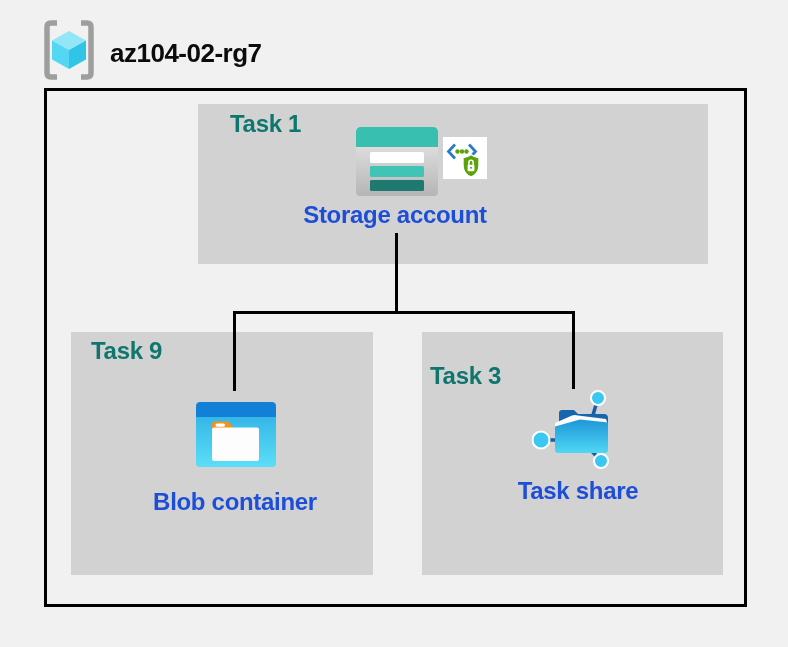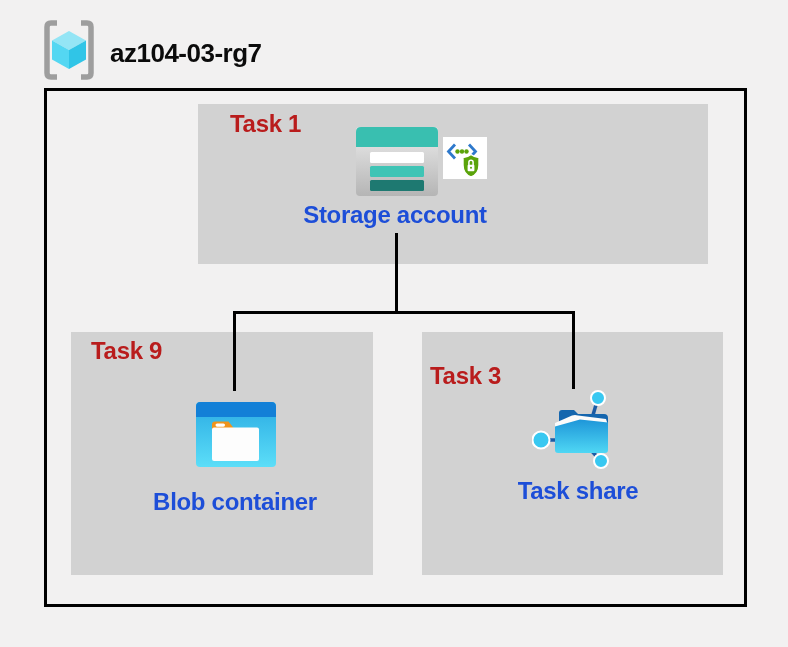--- a/index.html
+++ b/index.html
@@ -16,21 +16,21 @@
   }
   .outer-box {
     position:absolute; left:44px; top:88px; width:703px; height:519px;
     border:3px solid #000; background:transparent;
   }
   .task-box { position:absolute; background:#d2d2d2; }
   .task1 { left:198px; top:104px; width:510px; height:160px; }
   .task5 { left:71px;  top:332px; width:302px; height:243px; }
   .task3 { left:422px; top:332px; width:301px; height:243px; }
   .task-label {
-    position:absolute; font-size:24px; font-weight:bold; color:#b91c1c;
+    position:absolute; font-size:24px; font-weight:bold; color:#0f766e;
     white-space:nowrap; letter-spacing:-0.3px;
   }
   .task1 .task-label { left:32px; top:6px; }
   .task5 .task-label { left:20px; top:5px; }
   .task3 .task-label { left:8px;  top:10px;margin-top:20px; }
   .node-label {
     position:absolute; font-size:24px; font-weight:bold; color:#1d4ed8;
     text-align:center; letter-spacing:-0.3px; white-space:nowrap;
   }
   .storage-label   { left:250px; top:201px; width:290px; }
@@ -52,21 +52,21 @@
 
 <div class="canvas">
 
   <svg class="rg-icon" viewBox="0 0 58 64">
     <path d="M17,5 H11 Q7,5 7,9 V55 Q7,59 11,59 H17" fill="none" stroke="#9e9e9e" stroke-width="5.5"></path>
     <path d="M41,5 H47 Q51,5 51,9 V55 Q51,59 47,59 H41" fill="none" stroke="#9e9e9e" stroke-width="5.5"></path>
     <polygon points="29,13 46,22.5 29,32 12,22.5" fill="#94e5f5"></polygon>
     <polygon points="12,22.5 29,32 29,51 12,41.5" fill="#54d7f2"></polygon>
     <polygon points="46,22.5 46,41.5 29,51 29,32" fill="#30c5e7"></polygon>
   </svg>
-  <div class="rg-name">az104-03-rg7</div>
+  <div class="rg-name">az104-02-rg7</div>
 
   <div class="outer-box"></div>
 
   <section class="task-box task1">
     <div class="task-label">Task 1</div>
   </section>
   <section class="task-box task5">
     <div class="task-label">Task 9</div>
   </section>
   <section class="task-box task3">

